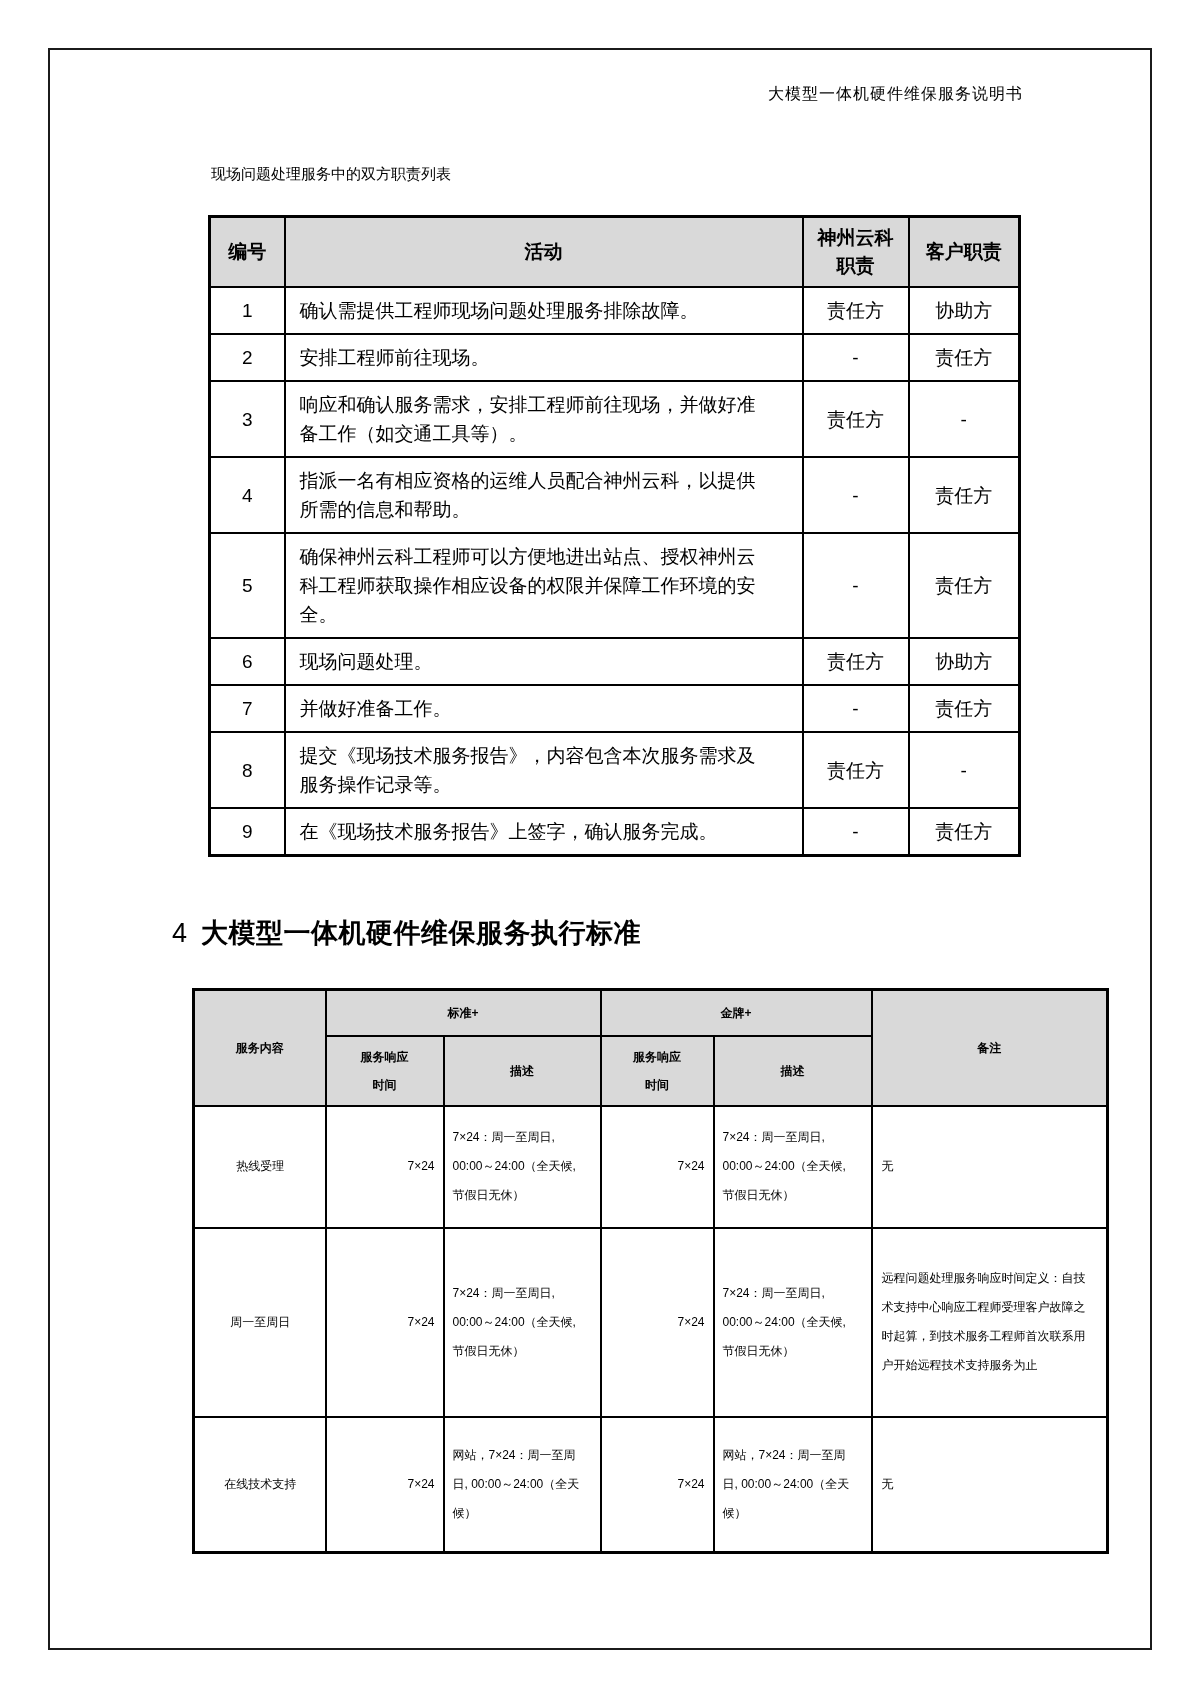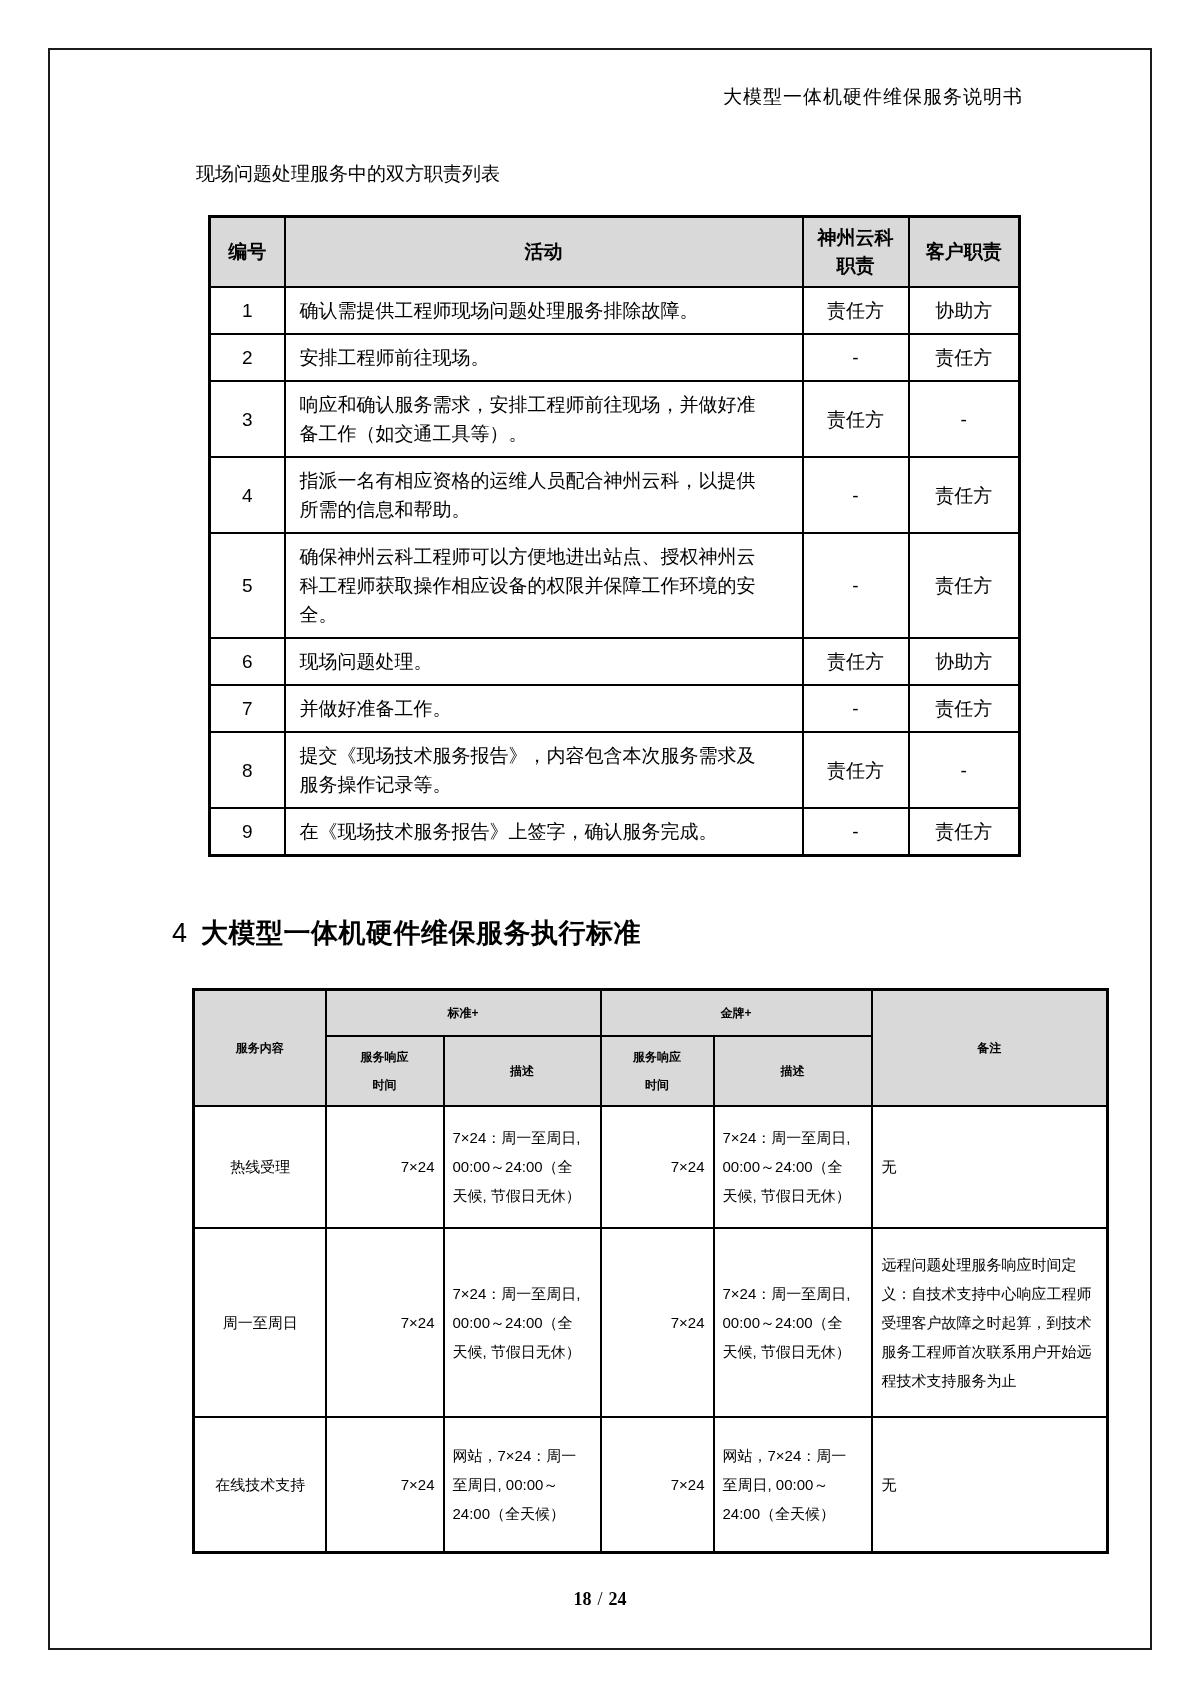--- a/index.html
+++ b/index.html
@@ -1,36 +1,36 @@
 <!DOCTYPE html>
 <html><head>
 <meta charset="utf-8">
 <style>
   html,body{margin:0;padding:0;background:#ffffff;}
   .page{position:relative;width:1200px;height:1698px;background:#ffffff;
         font-family:"Liberation Sans",sans-serif;color:#000;overflow:hidden;}
   .frame{position:absolute;left:48px;top:48px;width:1104px;height:1602px;
          border:2px solid #1b1b1b;box-sizing:border-box;}
   .doc-header{position:absolute;top:84px;right:177px;
-              font-family:Liberation Serif, serif;font-size:19px;letter-spacing:1px;}
-  .intro{position:absolute;left:196px;top:160px;font-size:19px;line-height:27px;}
+              font-family:Liberation Serif, serif;font-size:16px;letter-spacing:1px;}
+  .intro{position:absolute;left:211px;top:160px;font-size:15px;line-height:27px;}
   table{border-collapse:collapse;table-layout:fixed;}
   table.t1{position:absolute;left:208px;top:215px;width:810px;border:3px solid #000;padding-left:26px;}
   table.t2{position:absolute;left:192px;top:988px;width:914px;border:3px solid #000;}
   th,td{border:2px solid #000;vertical-align:middle;box-sizing:border-box;}
   th{background:#d9d9d9;font-weight:bold;text-align:center;padding:6px 4px;}
   .t1 th{font-size:19px;line-height:28px;}
   .t1 td{font-size:19px;line-height:29px;padding:8px 6px;}
   .t1 .c-id{text-align:center;}
   .t1 .c-act{text-align:left;padding-left:14px;padding-right:46px;}
   .t1 .c-role{text-align:center;}
   .t1 tr.h44{height:45px;} .t1 tr.h74{height:74px;} .t1 tr.h104{height:103px;}
   .t1 tr.hhead{height:70px;}
   .t2 th{font-size:12px;line-height:28px;}
-  .t2 td{font-size:15px;line-height:29px;padding:6px 8px;}
+  .t2 td{font-size:12px;line-height:29px;padding:6px 8px;}
   .t2 .c-svc{text-align:center;padding-left:9px;}
   .t2 .c-time{text-align:right;}
   .t2 .c-desc{text-align:left;padding-right:16px;}
   .t2 .c-rem{text-align:left;padding-left:9px;padding-right:12px;}
   .t2 tr.hr1{height:46px;} .t2 tr.hr2{height:70px;}
   .t2 tr.r1{height:122px;} .t2 tr.r2{height:189px;} .t2 tr.r3{height:136px;}
   .pre{white-space:pre-line;}
   .section-heading{position:absolute;left:172px;top:914px;display:flex;
                    align-items:baseline;gap:14px;font-size:27px;line-height:38px;}
   .section-heading .num{font-weight:400;}
@@ -170,16 +170,13 @@
       <td class="c-svc">在线技术支持</td>
       <td class="c-time">7×24</td>
       <td class="c-desc">网站，7×24：周一至周日, 00:00～24:00（全天候）</td>
       <td class="c-time">7×24</td>
       <td class="c-desc">网站，7×24：周一至周日, 00:00～24:00（全天候）</td>
       <td class="c-rem">无</td>
     </tr>
   </tbody>
     </table>
 
-  <div class="footer">
-    <span>18</span><span class="sep">/</span><span>24</span>
-  </div>
 </div>
 
 </body></html>

